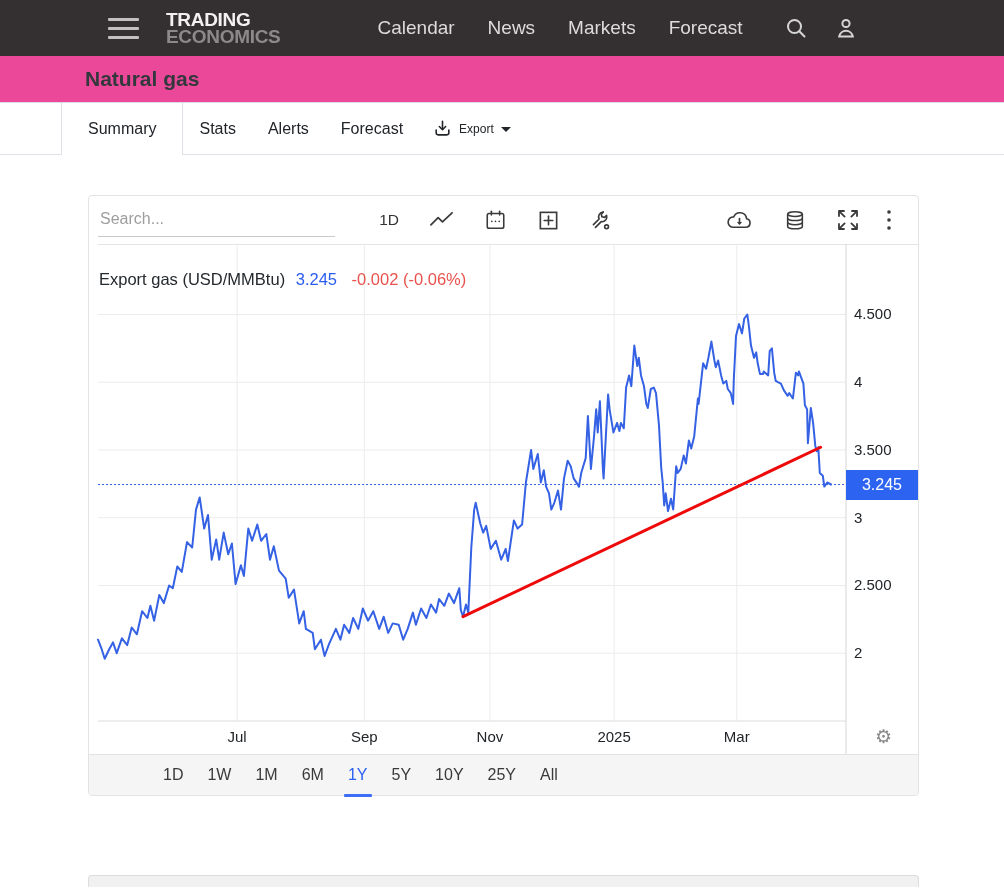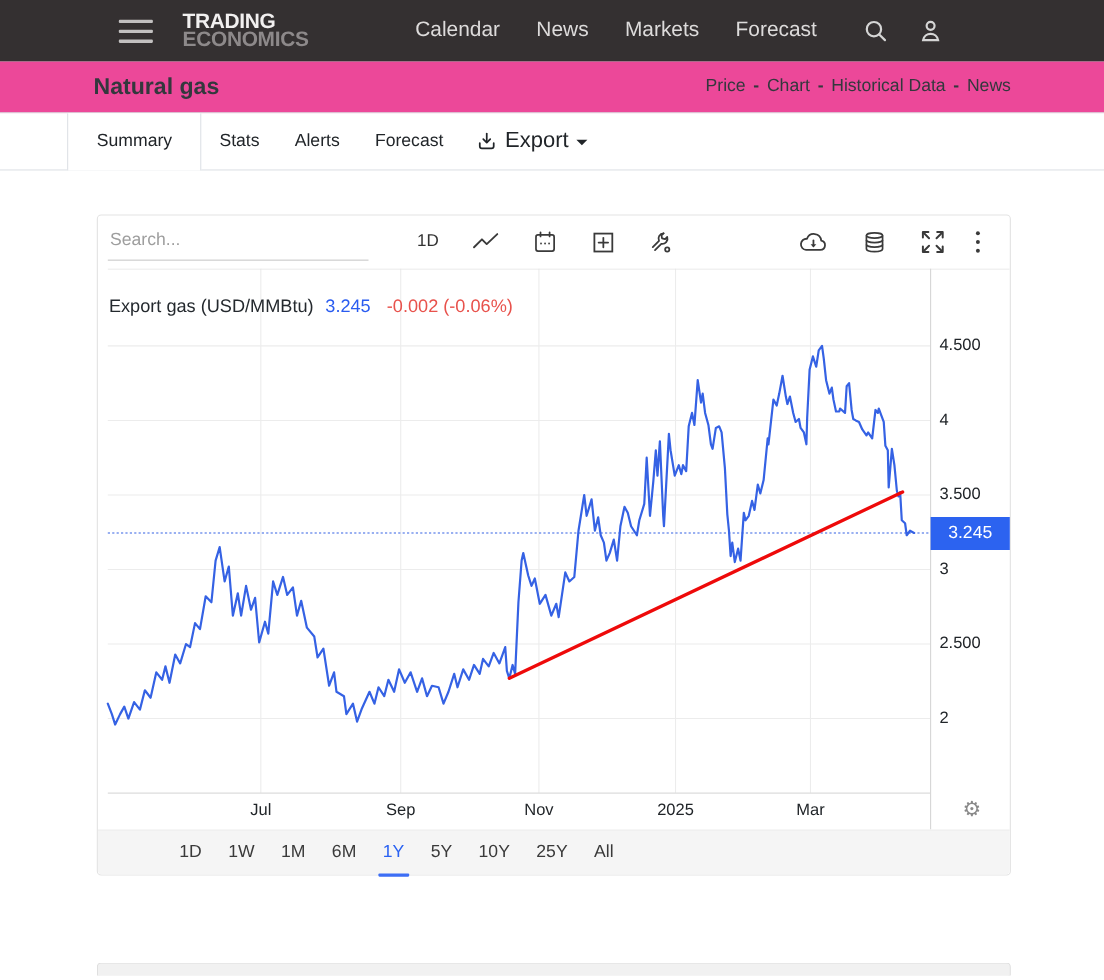--- a/index.html
+++ b/index.html
@@ -25,21 +25,21 @@
   .subheader-links { font-size:16px; color:#33383d; }
   .subheader-links a { color:#33383d; text-decoration:none; cursor:pointer; }
   .subheader-links .sep { margin:0 7px; font-weight:bold; color:#33383d; }
 
   
   .tabs-row { height:52px; background:#fff; border-bottom:1px solid #dee2e6;
     display:flex; align-items:stretch; padding-left:61px; }
   .tab { display:flex; align-items:center; padding:0 16px; font-size:16px; color:#212529; cursor:pointer; }
   .tab.active { border-left:1px solid #dee2e6; border-right:1px solid #dee2e6;
     background:#fff; margin-bottom:-1px; padding:0 26px; }
-  .tab-export { display:flex; align-items:center; gap:7px; padding:0 14px; font-size:20px; cursor:pointer; }
+  .tab-export { display:flex; align-items:center; gap:7px; padding:0 14px; font-size:12px; cursor:pointer; }
   .caret-down { width:0; height:0; border-left:5px solid transparent; border-right:5px solid transparent;
     border-top:5px solid #212529; margin-top:2px; }
 
   
   .main { padding:40px 0 0 88px; }
   .card { width:831px; border:1px solid #e3e3e3; border-radius:4px; background:#fff; }
 
   .toolbar { height:48px; display:flex; align-items:center; padding:0 26px 0 9px; }
   .search-input { width:237px; border:none; outline:none; border-bottom:1px solid #c9c9c9;
     font-size:16px; padding:6px 2px 8px 2px; color:#333; background:transparent;
@@ -104,21 +104,20 @@
     </svg>
     <svg width="24" height="24" viewBox="0 0 24 24" fill="none" stroke="#d5d5d5" stroke-width="2" stroke-linecap="round">
       <circle cx="12" cy="7.5" r="3.6"></circle>
         <path d="M5.2 20.5a6.9 6.9 0 0 1 13.6 0z"></path>
     </svg>
   </div>
 </div>
 
 <div class="subheader">
   <h1>Natural gas</h1>
-  <div class="subheader-links"><a>Price</a><span class="sep">-</span><a>Chart</a><span class="sep">-</span><a>Historical Data</a><span class="sep">-</span><a>News</a></div>
 </div>
 
 <div class="tabs-row">
   <div style="display:flex; align-items:stretch;">
       <div class="tab active">Summary</div>
       <div class="tab">Stats</div>
       <div class="tab">Alerts</div>
       <div class="tab">Forecast</div>
     </div>
   <div class="tab-export">

